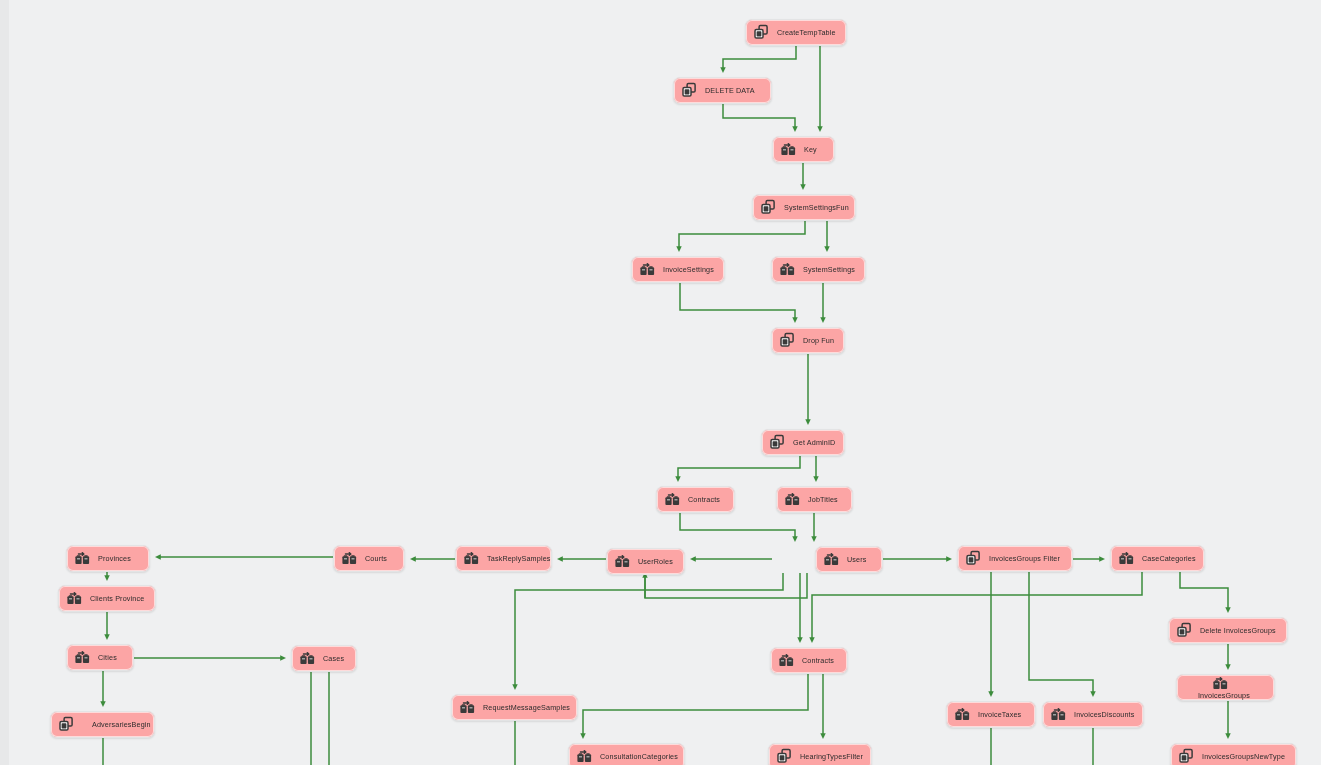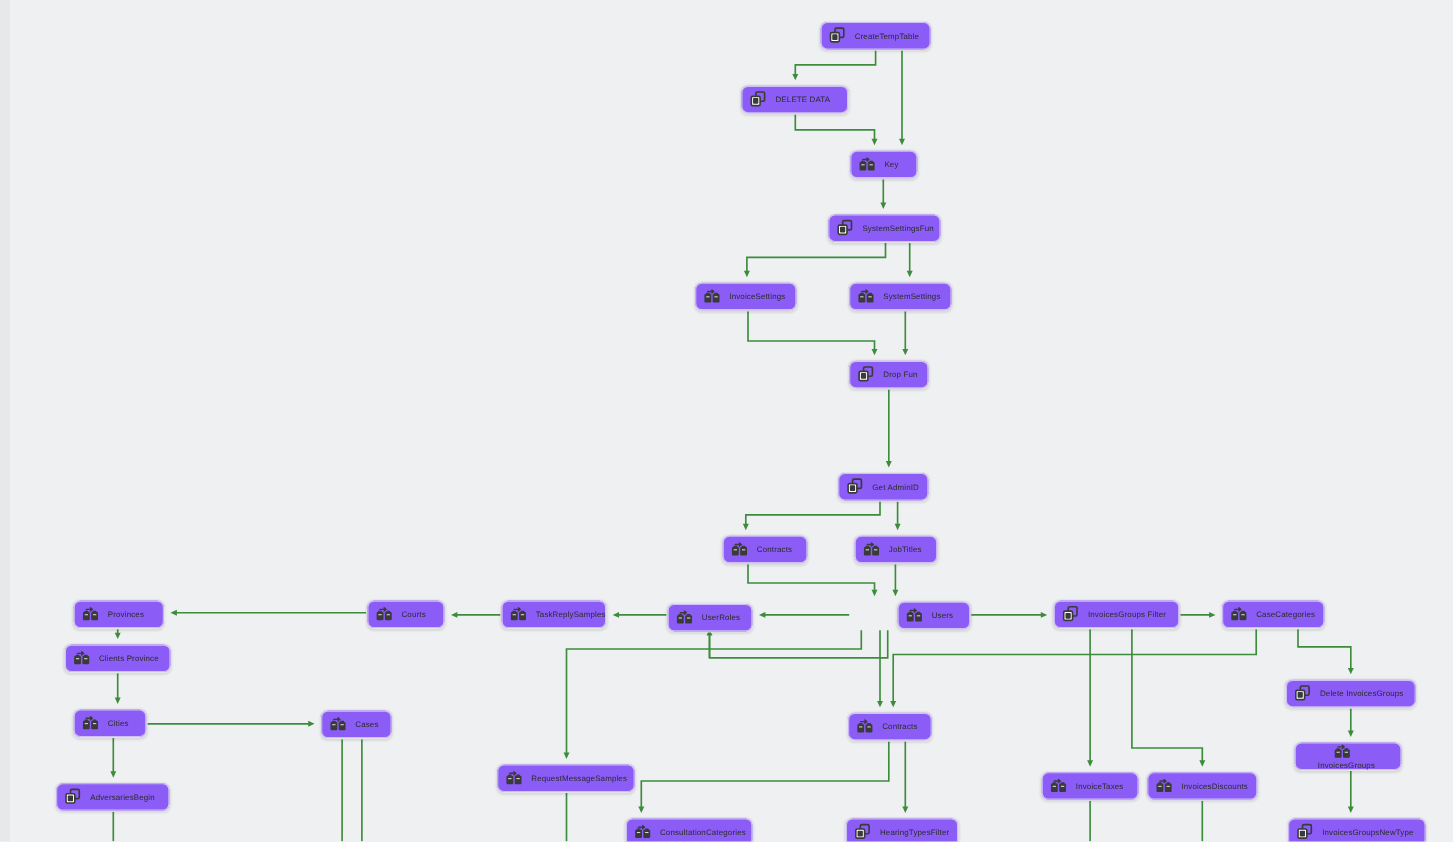--- a/index.html
+++ b/index.html
@@ -51,21 +51,21 @@
     font-family: "Liberation Sans", sans-serif;
     font-size: 31px;
     color: #e4e5e6;
     line-height: 1;
     text-align: center;
     margin-top: 4px;
   }
   .node {
     position: absolute;
     height: 27px;
-    background: #8b5cf6;
+    background: #fca5a5;
     border-radius: 7px;
     border: 1px solid #e3e4e5;
     box-shadow: 0 1px 2px rgba(0,0,0,0.10), 0 0 0 1px rgba(255,255,255,0.6) inset;
     display: flex;
     align-items: center;
     padding: 0 10px 0 7px;
     white-space: nowrap;
   }
   .node .node-icon {
     flex: 0 0 auto;
@@ -419,21 +419,21 @@
           <path d="M4.4 4.0 h5.2 M8.2 2.6 l1.7 1.4 l-1.7 1.4" fill="none" stroke="#3a3a3a" stroke-width="1.3" stroke-linecap="round" stroke-linejoin="round"></path>
           <rect x="1.4" y="6.3" width="6.2" height="7.6" rx="0.9" fill="#3a3a3a"></rect>
           <rect x="2.7" y="5.2" width="3.6" height="1.6" rx="0.7" fill="#3a3a3a"></rect>
           <rect x="8.9" y="6.3" width="6.2" height="7.6" rx="0.9" fill="#3a3a3a"></rect>
           <rect x="10.2" y="5.2" width="3.6" height="1.6" rx="0.7" fill="#3a3a3a"></rect>
           <rect x="3.0" y="8.4" width="3.0" height="0.9" fill="#ffffff" opacity="0.85"></rect>
           <rect x="10.5" y="8.4" width="3.0" height="0.9" fill="#ffffff" opacity="0.85"></rect>
         </svg>
         <span class="node-label">InvoicesDiscounts</span>
       </div>
-      <div class="node" style="left: 50px; top: 711px; width: 105px;">
+      <div class="node" style="left: 50px; top: 711px; width: 105px; gap: 10px;">
         <svg class="node-icon" viewBox="0 0 17 17">
           <rect x="6.1" y="1.6" width="8.0" height="8.4" rx="1.3" fill="none" stroke="#3a3a3a" stroke-width="1.5"></rect>
           <rect x="2.0" y="5.6" width="8.0" height="8.4" rx="1.3" fill="#ffffff" stroke="#3a3a3a" stroke-width="1.5"></rect>
           <rect x="3.6" y="7.2" width="4.8" height="5.2" rx="0.7" fill="#3a3a3a"></rect>
         </svg>
         <span class="node-label">AdversariesBegin</span>
       </div>
       <div class="node" style="left: 568px; top: 743px; width: 117px;">
         <svg class="node-icon" viewBox="0 0 17 17">
           <path d="M4.4 4.0 h5.2 M8.2 2.6 l1.7 1.4 l-1.7 1.4" fill="none" stroke="#3a3a3a" stroke-width="1.3" stroke-linecap="round" stroke-linejoin="round"></path>

